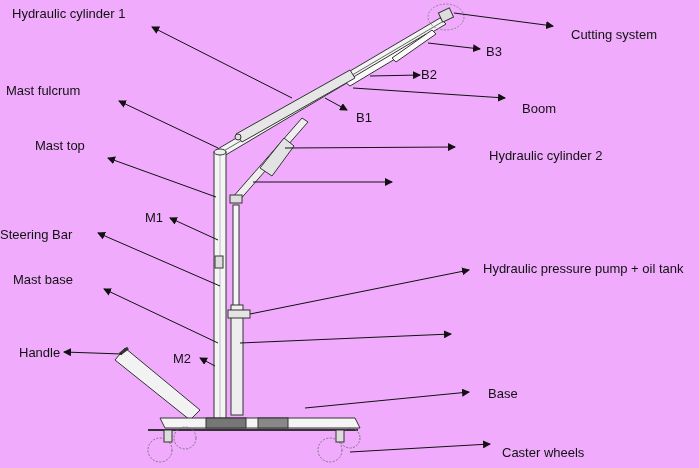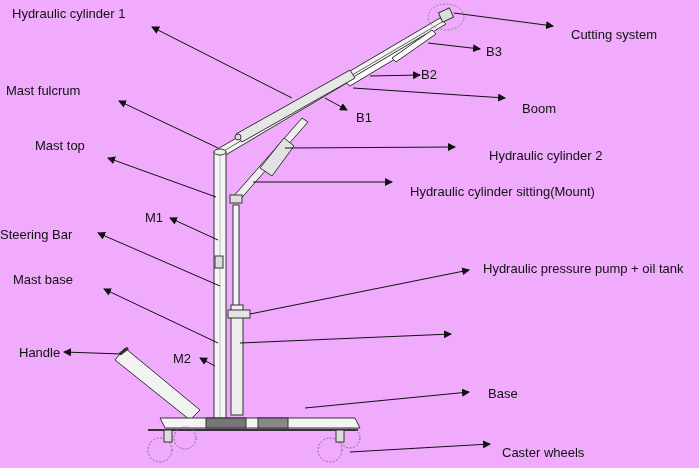--- a/index.html
+++ b/index.html
@@ -98,17 +98,16 @@
   <span class="lbl" style="left:145px;top:211px;">M1</span>
   <span class="lbl" style="left:13px;top:266px;margin-top:7px;">Mast base</span>
   <span class="lbl" style="left:19px;top:346px;">Handle</span>
   <span class="lbl" style="left:173px;top:352px;">M2</span>
   <span class="lbl" style="left:571px;top:28px;">Cutting system</span>
   <span class="lbl" style="left:486px;top:45px;">B3</span>
   <span class="lbl" style="left:421px;top:68px;">B2</span>
   <span class="lbl" style="left:522px;top:102px;">Boom</span>
   <span class="lbl" style="left:356px;top:111px;">B1</span>
   <span class="lbl" style="left:473px;top:149px;margin-left:16px;">Hydraulic cylinder 2</span>
-  <span class="lbl" style="left:410px;top:185px;">Hydraulic cylinder sitting(Mount)</span>
   <span class="lbl" style="left:483px;top:262px;">Hydraulic pressure pump + oil tank</span>
   <span class="lbl" style="left:488px;top:387px;">Base</span>
   <span class="lbl" style="left:502px;top:446px;">Caster wheels</span>
 </div>
 
 </body></html>

